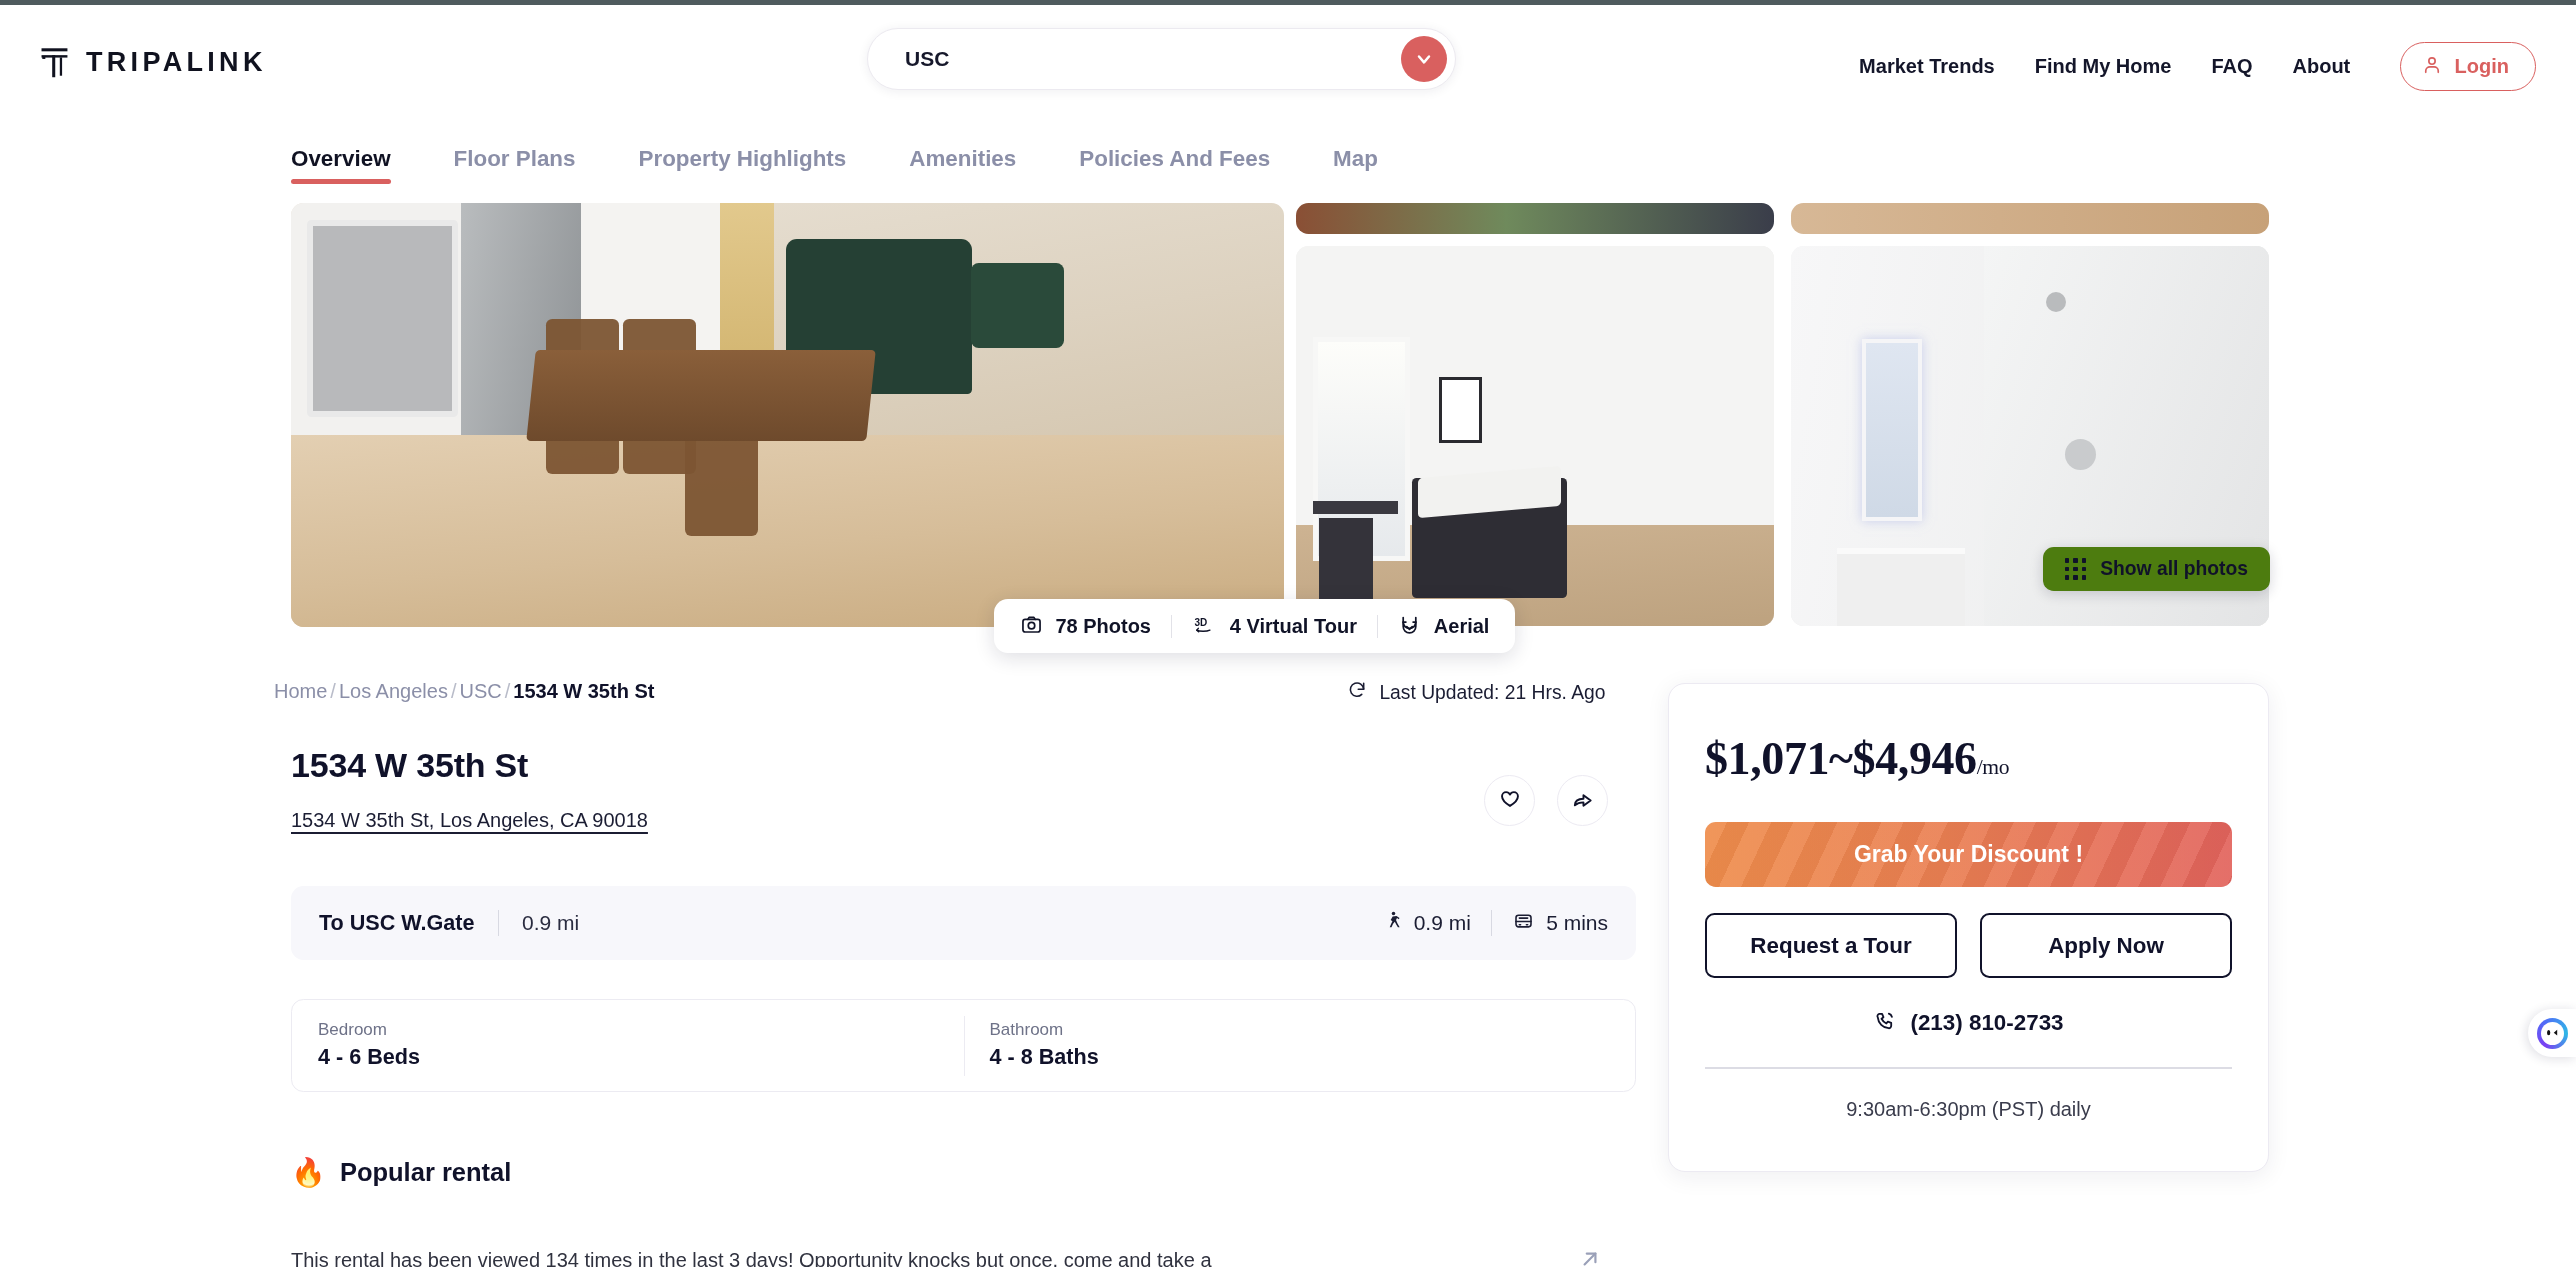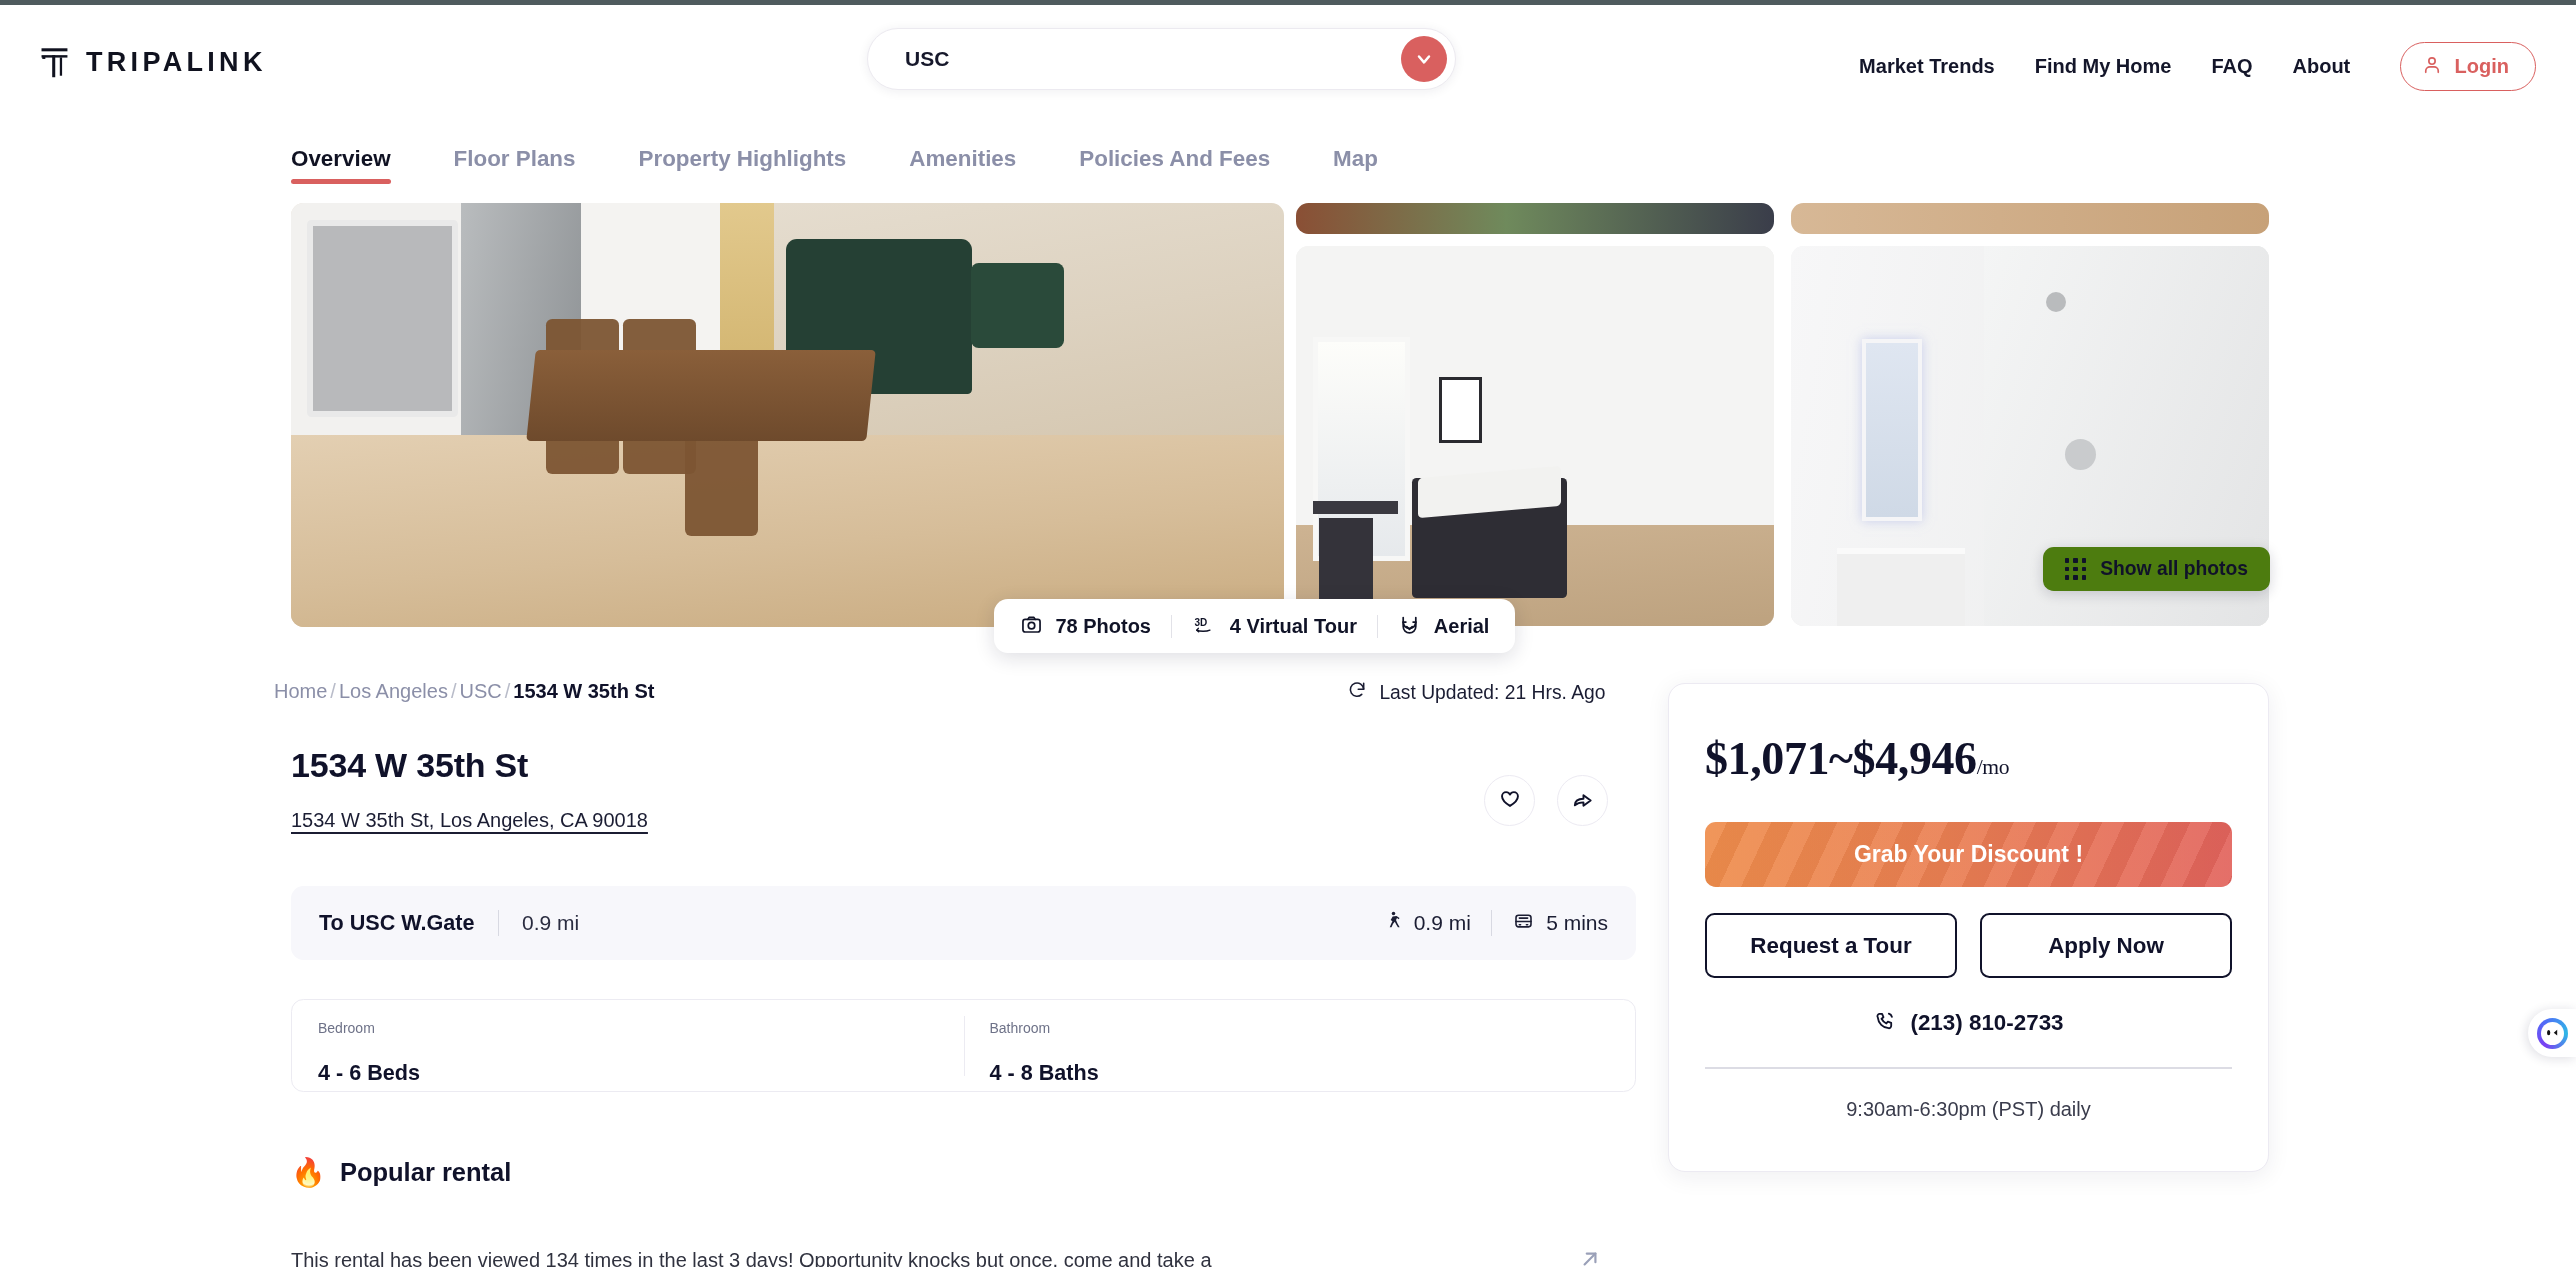--- a/index.html
+++ b/index.html
@@ -227,21 +227,21 @@
   .bedbath {
     position:absolute; left:291px; top:999px;
     width:1345px; height:93px; border:1.5px solid #ecebf2; border-radius:12.4px;
     display:flex;
   }
   .bb-cell { flex:1; padding:20px 26px; position:relative; }
   .bb-cell + .bb-cell::before {
     content:""; position:absolute; left:0; top:15.5px; bottom:15.5px;
     width:1.5px; background:#ecebf2;
   }
-  .bb-label { font-size:14px; color:#6e7288; margin-bottom:24px; }
+  .bb-label { font-size:17px; color:#6e7288; margin-bottom:4px; }
   .bb-value { font-size:21.6px; font-weight:700; color:#10122a; }
 
   .popular {
     position:absolute; left:291px; top:1158px;
     display:flex; align-items:center; gap:14px;
   }
   .popular .fire { font-size:28px; line-height:1; }
   .popular .h { font-size:25.5px; font-weight:700; color:#10122a; }
 
   .popular-body {

